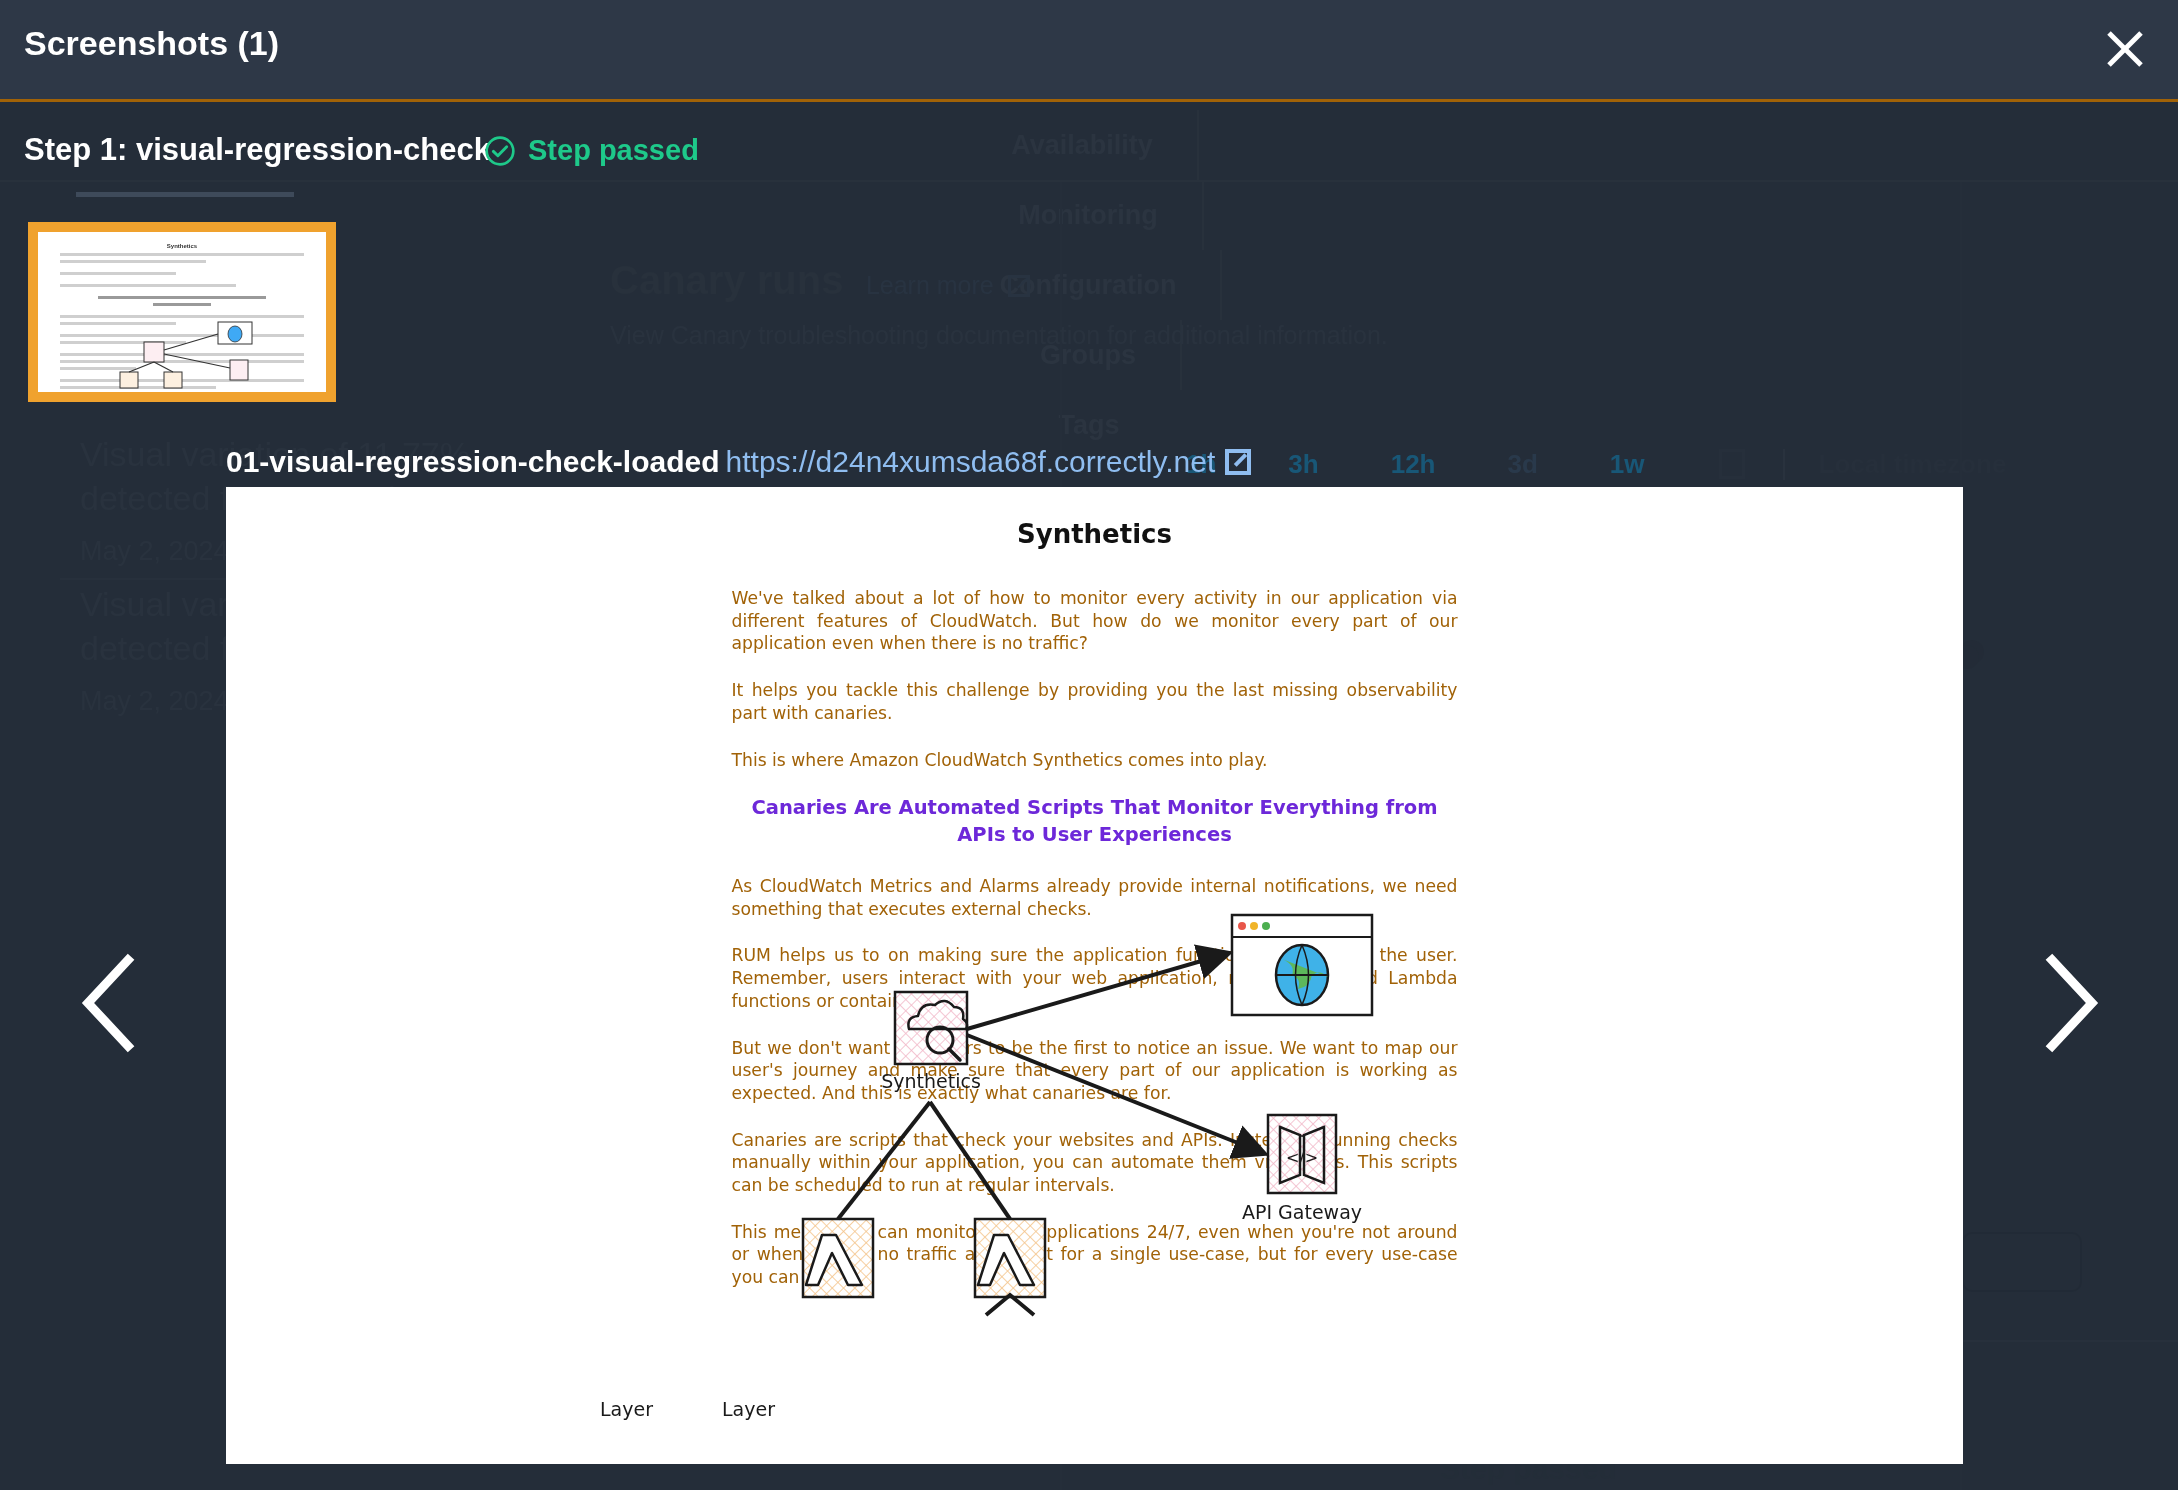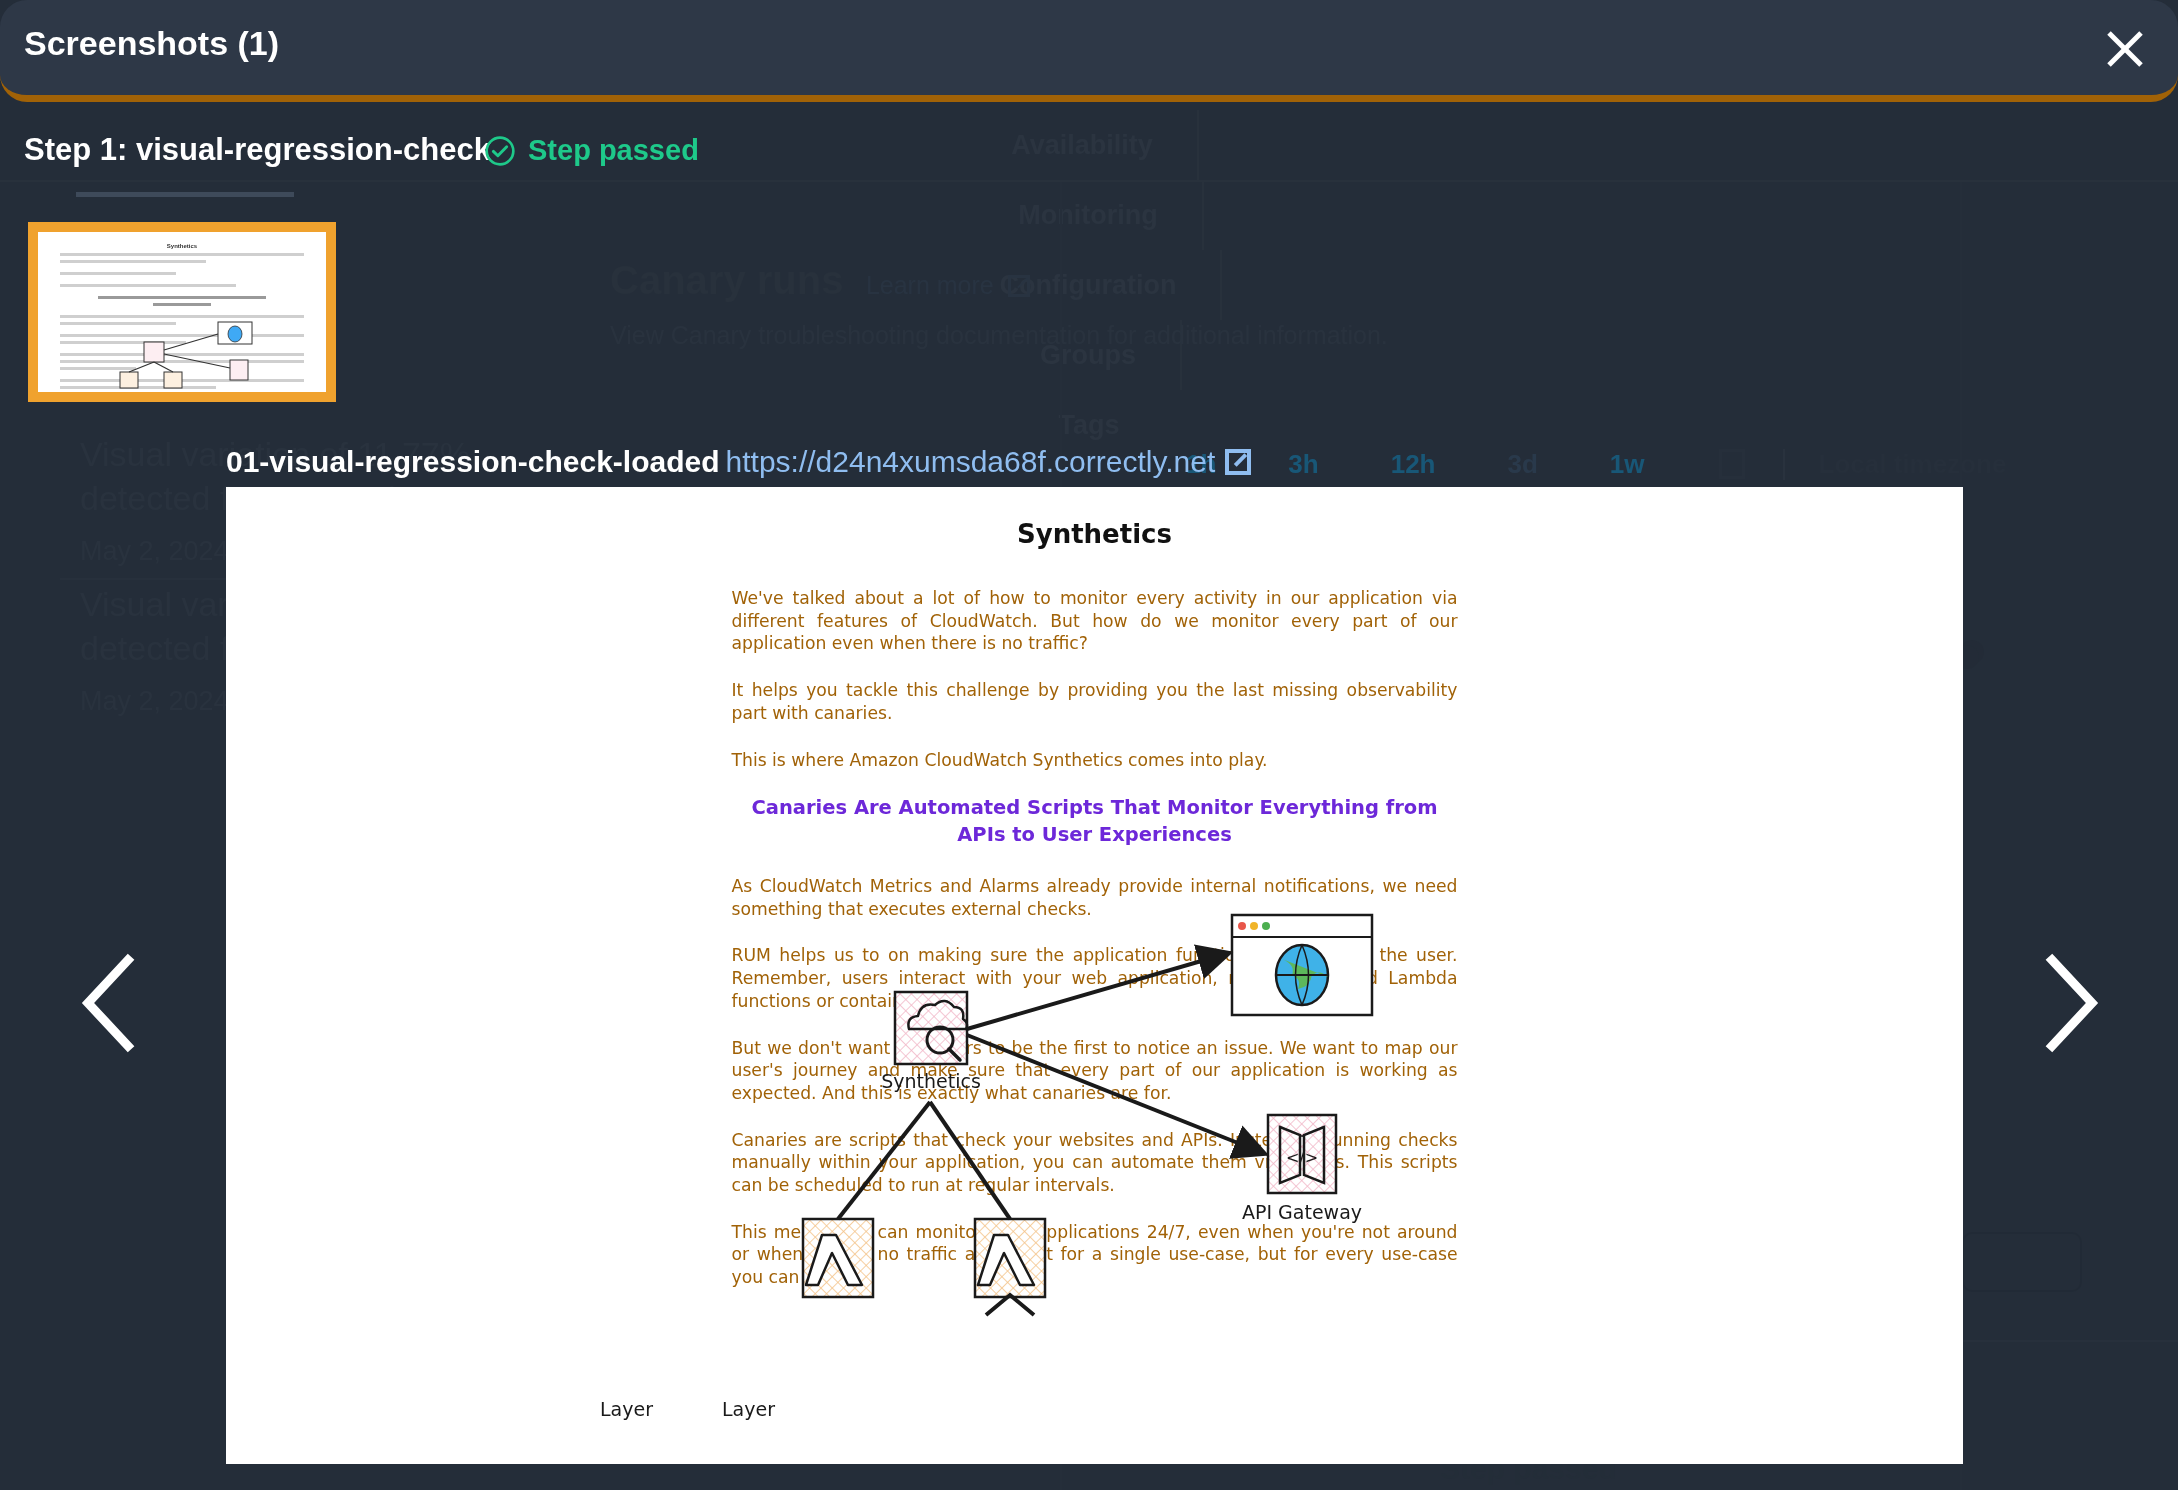--- a/index.html
+++ b/index.html
@@ -113,22 +113,21 @@
   
   .overlay {
     position: absolute; inset: 0;
     background: rgba(30,38,48,0.62);
   }
 
   
   .modal-header {
     position: absolute; left: 0; top: 0; width: 100%; height: 102px;
     background: #2e3847;
-    border-bottom: 7px solid #a16207;
-    border-radius: 27px;
+    border-bottom: 3px solid #a16207;
   }
   .modal-title {
     position: absolute; left: 24px; top: 24px;
     font-size: 34px; font-weight: 700; color: #ffffff;
   }
   .close-btn {
     position: absolute; right: 28px; top: 24px;
     width: 50px; height: 50px; cursor: pointer;
   }
   .close-btn svg { display: block; }

